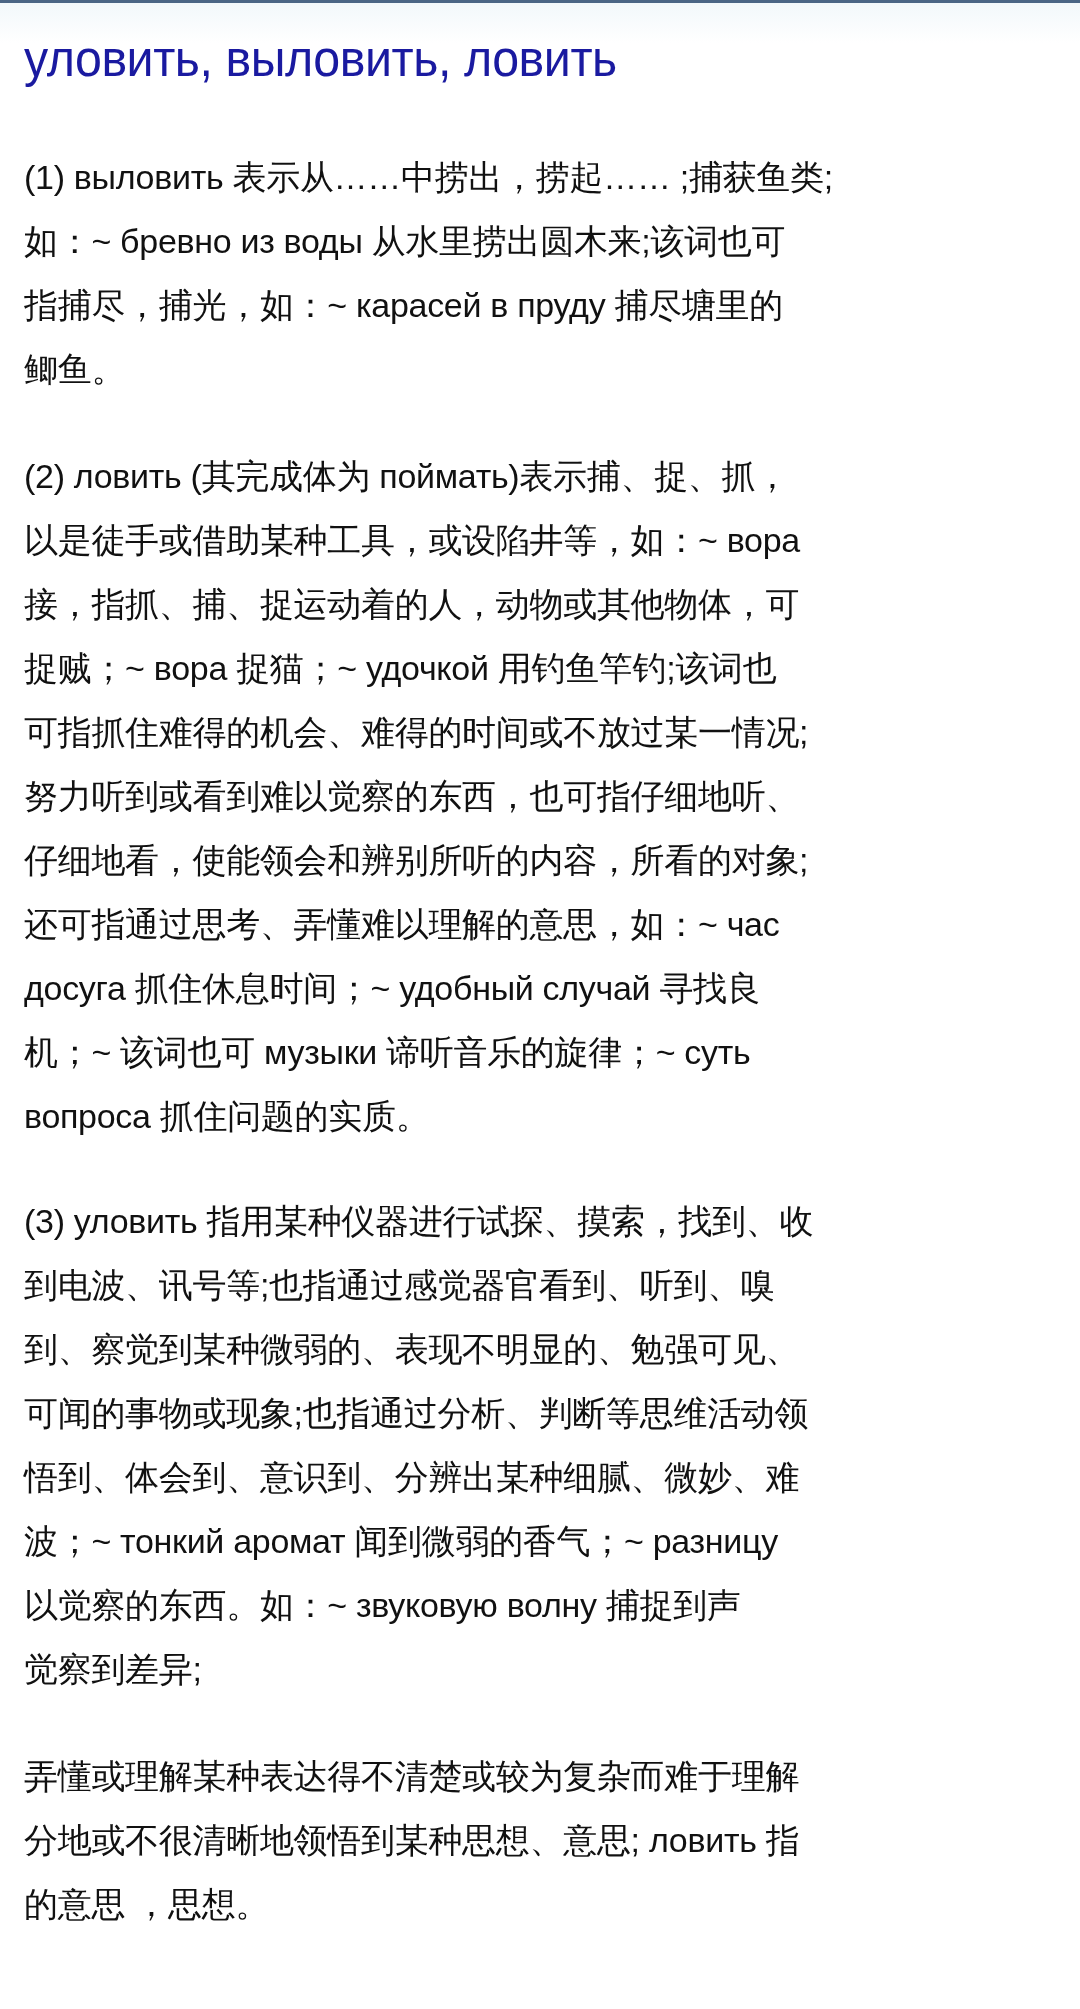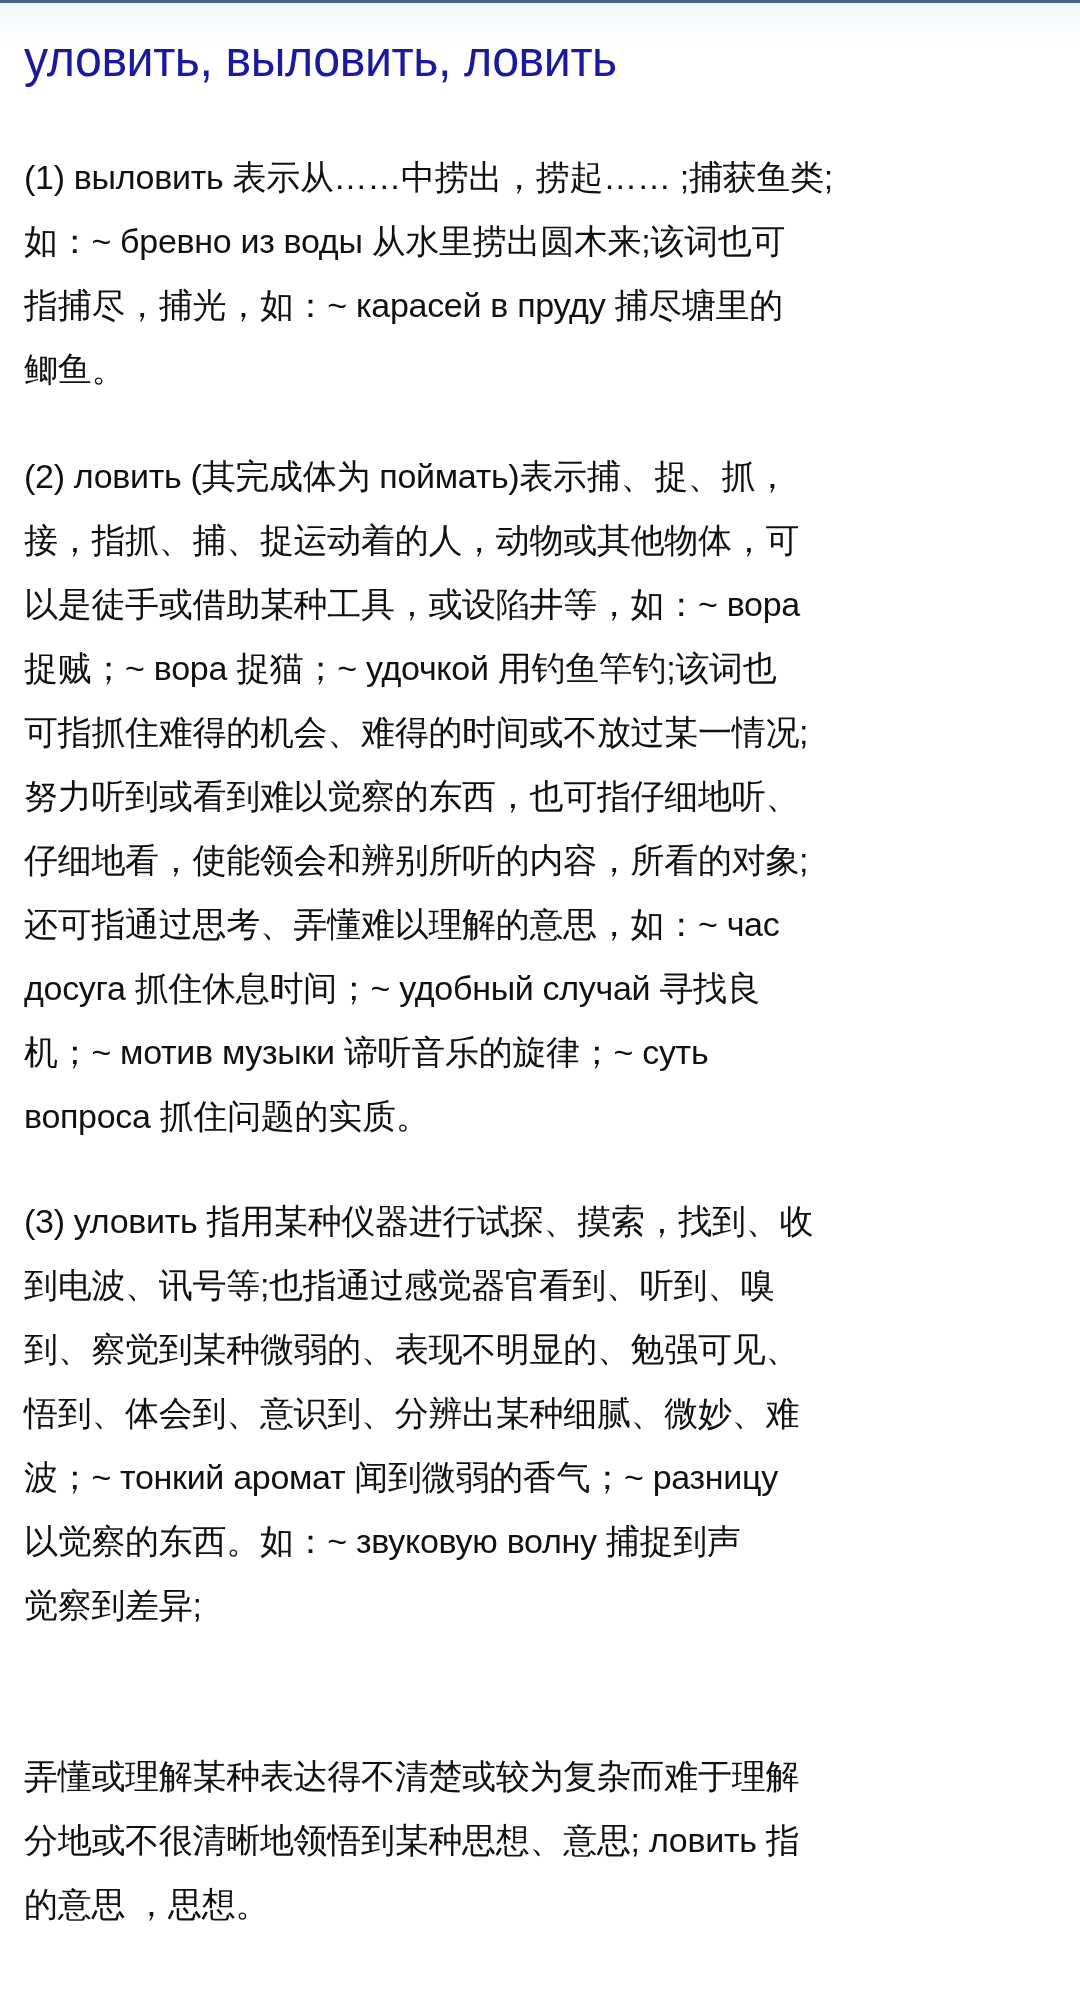--- a/index.html
+++ b/index.html
@@ -75,36 +75,37 @@
 
   <div class="section" style="top:145px">
     <span class="line">(1) выловить 表示从……中捞出，捞起…… ;捕获鱼类;</span>
     <span class="line">如：~ бревно из воды 从水里捞出圆木来;该词也可</span>
     <span class="line">指捕尽，捕光，如：~ карасей в пруду 捕尽塘里的</span>
     <span class="line">鲫鱼。</span>
   </div>
 
   <div class="section" style="top:444px">
     <span class="line">(2) ловить (其完成体为 поймать)表示捕、捉、抓，</span>
+    <span class="line">以是徒手或借助某种工具，或设陷井等，如：~ вора</span>
     <span class="line">接，指抓、捕、捉运动着的人，动物或其他物体，可</span>
-    <span class="line">以是徒手或借助某种工具，或设陷井等，如：~ вора</span>
     <span class="line">捉贼；~ вора 捉猫；~ удочкой 用钓鱼竿钓;该词也</span>
     <span class="line">可指抓住难得的机会、难得的时间或不放过某一情况;</span>
     <span class="line">努力听到或看到难以觉察的东西，也可指仔细地听、</span>
     <span class="line">仔细地看，使能领会和辨别所听的内容，所看的对象;</span>
     <span class="line">还可指通过思考、弄懂难以理解的意思，如：~ час</span>
     <span class="line">досуга 抓住休息时间；~ удобный случай 寻找良</span>
-    <span class="line">机；~ мотив музыки 谛听音乐的旋律；~ суть</span>
+    <span class="line">机；~ 该词也可 музыки 谛听音乐的旋律；~ суть</span>
     <span class="line">вопроса 抓住问题的实质。</span>
   </div>
 
   <div class="section" style="top:1189px">
     <span class="line">(3) уловить 指用某种仪器进行试探、摸索，找到、收</span>
     <span class="line">到电波、讯号等;也指通过感觉器官看到、听到、嗅</span>
     <span class="line">到、察觉到某种微弱的、表现不明显的、勉强可见、</span>
+    <span class="line">可闻的事物或现象;也指通过分析、判断等思维活动领</span>
     <span class="line">悟到、体会到、意识到、分辨出某种细腻、微妙、难</span>
     <span class="line">波；~ тонкий аромат 闻到微弱的香气；~ разницу</span>
     <span class="line">以觉察的东西。如：~ звуковую волну 捕捉到声</span>
     <span class="line">觉察到差异;</span>
   </div>
 
   <div class="section" style="top:1744px">
     <span class="line">弄懂或理解某种表达得不清楚或较为复杂而难于理解</span>
     <span class="line">分地或不很清晰地领悟到某种思想、意思; ловить 指</span>
     <span class="line">的意思 ，思想。</span>

